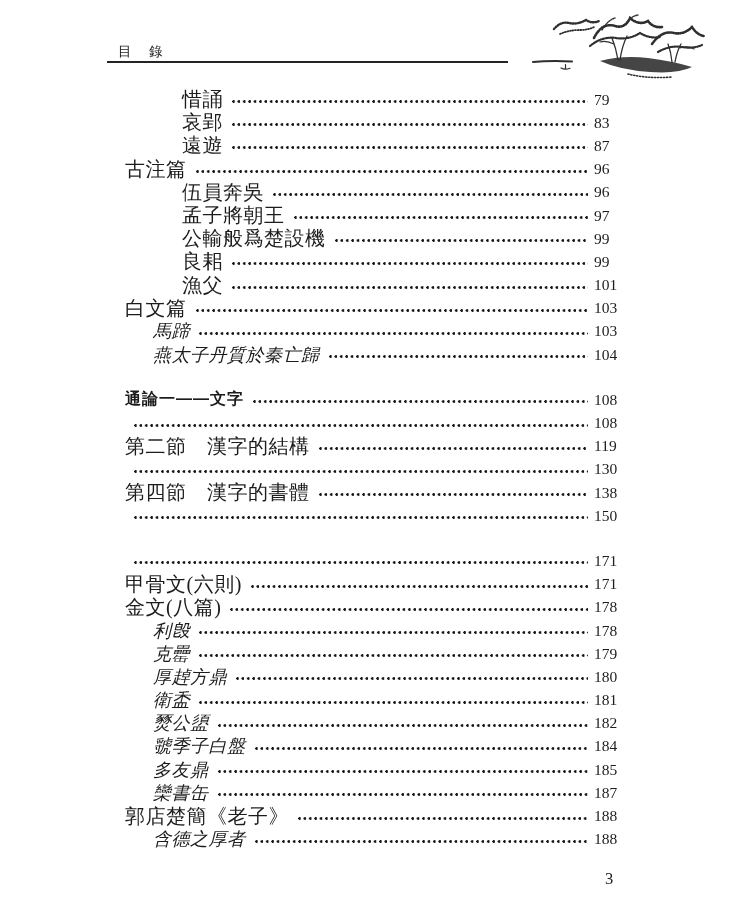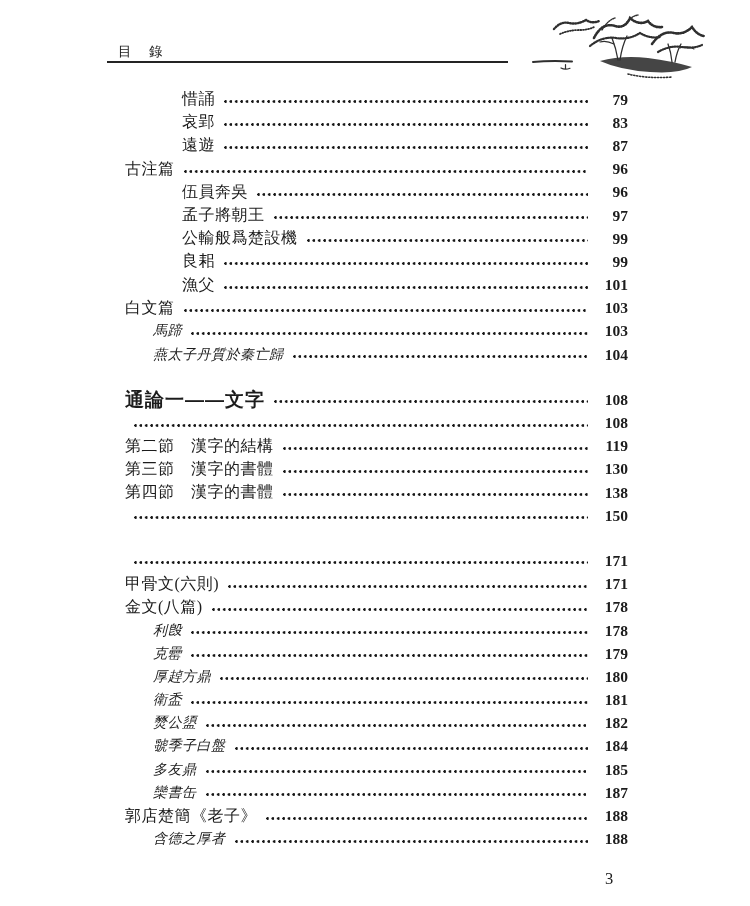--- a/index.html
+++ b/index.html
@@ -31,52 +31,50 @@
     position:absolute;left:125px;top:88px;
     width:503px;
   }
   .row{
     display:flex;align-items:center;
     height:23.2px;
   }
   .row.gap-before{margin-top:22px;}
   .row .label{
     white-space:pre;
-    font-size:16px;
+    font-size:20px;
     letter-spacing:0.5px;
     flex:0 0 auto;
   }
   .row.style-kai .label{
     font-style:italic;
-    font-size:14px;
+    font-size:18px;
   }
   .row.style-bold .label{
     font-family:"Liberation Sans","DejaVu Sans",sans-serif;
     font-weight:700;
-    font-size:19px;
+    font-size:16px;
     letter-spacing:1px;
   }
   .row.indent-0{padding-left:0;}
   .row.indent-1{padding-left:28px;}
   .row.indent-2{padding-left:57px;}
   .leader{
     flex:1 1 auto;
     height:3px;
     margin:0 6px 0 9px;
     position:relative;top:2px;
     background-image:radial-gradient(circle at 1.5px 1.5px,#161616 1.15px,transparent 1.55px);
     background-size:5.4px 3px;
     background-repeat:repeat-x;
     background-position:left center;
   }
   .pagenum{
     flex:0 0 34px;
-    text-align:right;
     font-size:15.5px;
-    font-weight:bold;
   }
   
   .folio{
     position:absolute;left:596px;top:869px;width:26px;
     text-align:center;font-size:16.5px;color:#1c1c1c;
   }
 </style>
 </head>
 <body>
 
@@ -195,21 +193,20 @@
         <span class="pagenum">108</span>
       </div>
 
       <div class="row indent-0 style-song">
         <span class="label">第二節　漢字的結構</span>
         <span class="leader"></span>
         <span class="pagenum">119</span>
       </div>
 
       <div class="row indent-0 style-song">
-        <span class="label">第三節　漢字的書體</span>
         <span class="leader"></span>
         <span class="pagenum">130</span>
       </div>
 
       <div class="row indent-0 style-song">
         <span class="label">第四節　漢字的書體</span>
         <span class="leader"></span>
         <span class="pagenum">138</span>
       </div>
 

